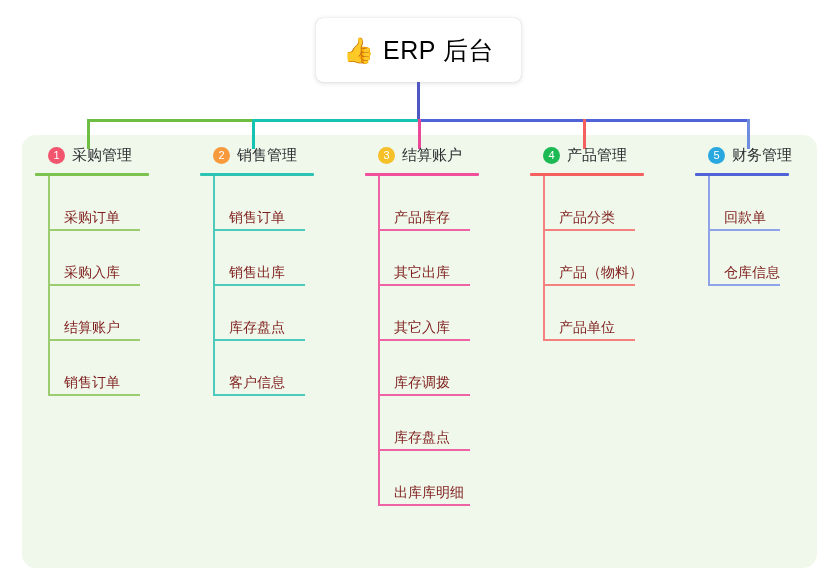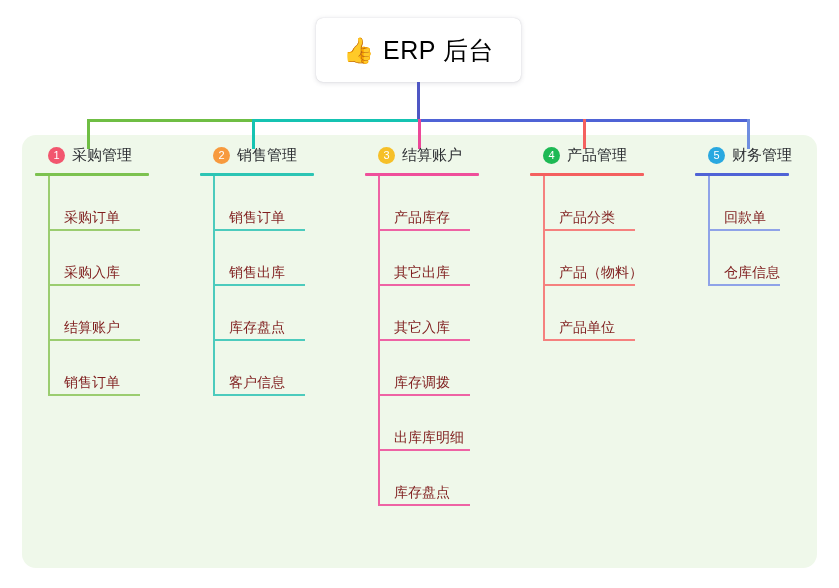--- a/index.html
+++ b/index.html
@@ -155,25 +155,25 @@
           </div>
           <div class="leaf">
             <span class="leaf-label">其它入库</span>
             <div class="leaf-rule" style="background: rgb(238, 99, 164); width: 92px;"></div>
           </div>
           <div class="leaf">
             <span class="leaf-label">库存调拨</span>
             <div class="leaf-rule" style="background: rgb(238, 99, 164); width: 92px;"></div>
           </div>
           <div class="leaf">
+            <span class="leaf-label">库存盘点</span>
+            <div class="leaf-rule" style="background: rgb(238, 99, 164); width: 92px;"></div>
+          </div>
+          <div class="leaf">
             <span class="leaf-label">出库库明细</span>
-            <div class="leaf-rule" style="background: rgb(238, 99, 164); width: 92px;"></div>
-          </div>
-          <div class="leaf">
-            <span class="leaf-label">库存盘点</span>
             <div class="leaf-rule" style="background: rgb(238, 99, 164); width: 92px;"></div>
           </div>
         </div>
       </div>
       <div class="col" style="left: 530px; width: 150px;">
         <div class="col-head">
           <span class="badge" style="background: rgb(29, 185, 84);">4</span>
           <span class="head-label">产品管理</span>
         </div>
         <div class="head-rule" style="background: rgb(244, 96, 95); width: 114px;"></div>

